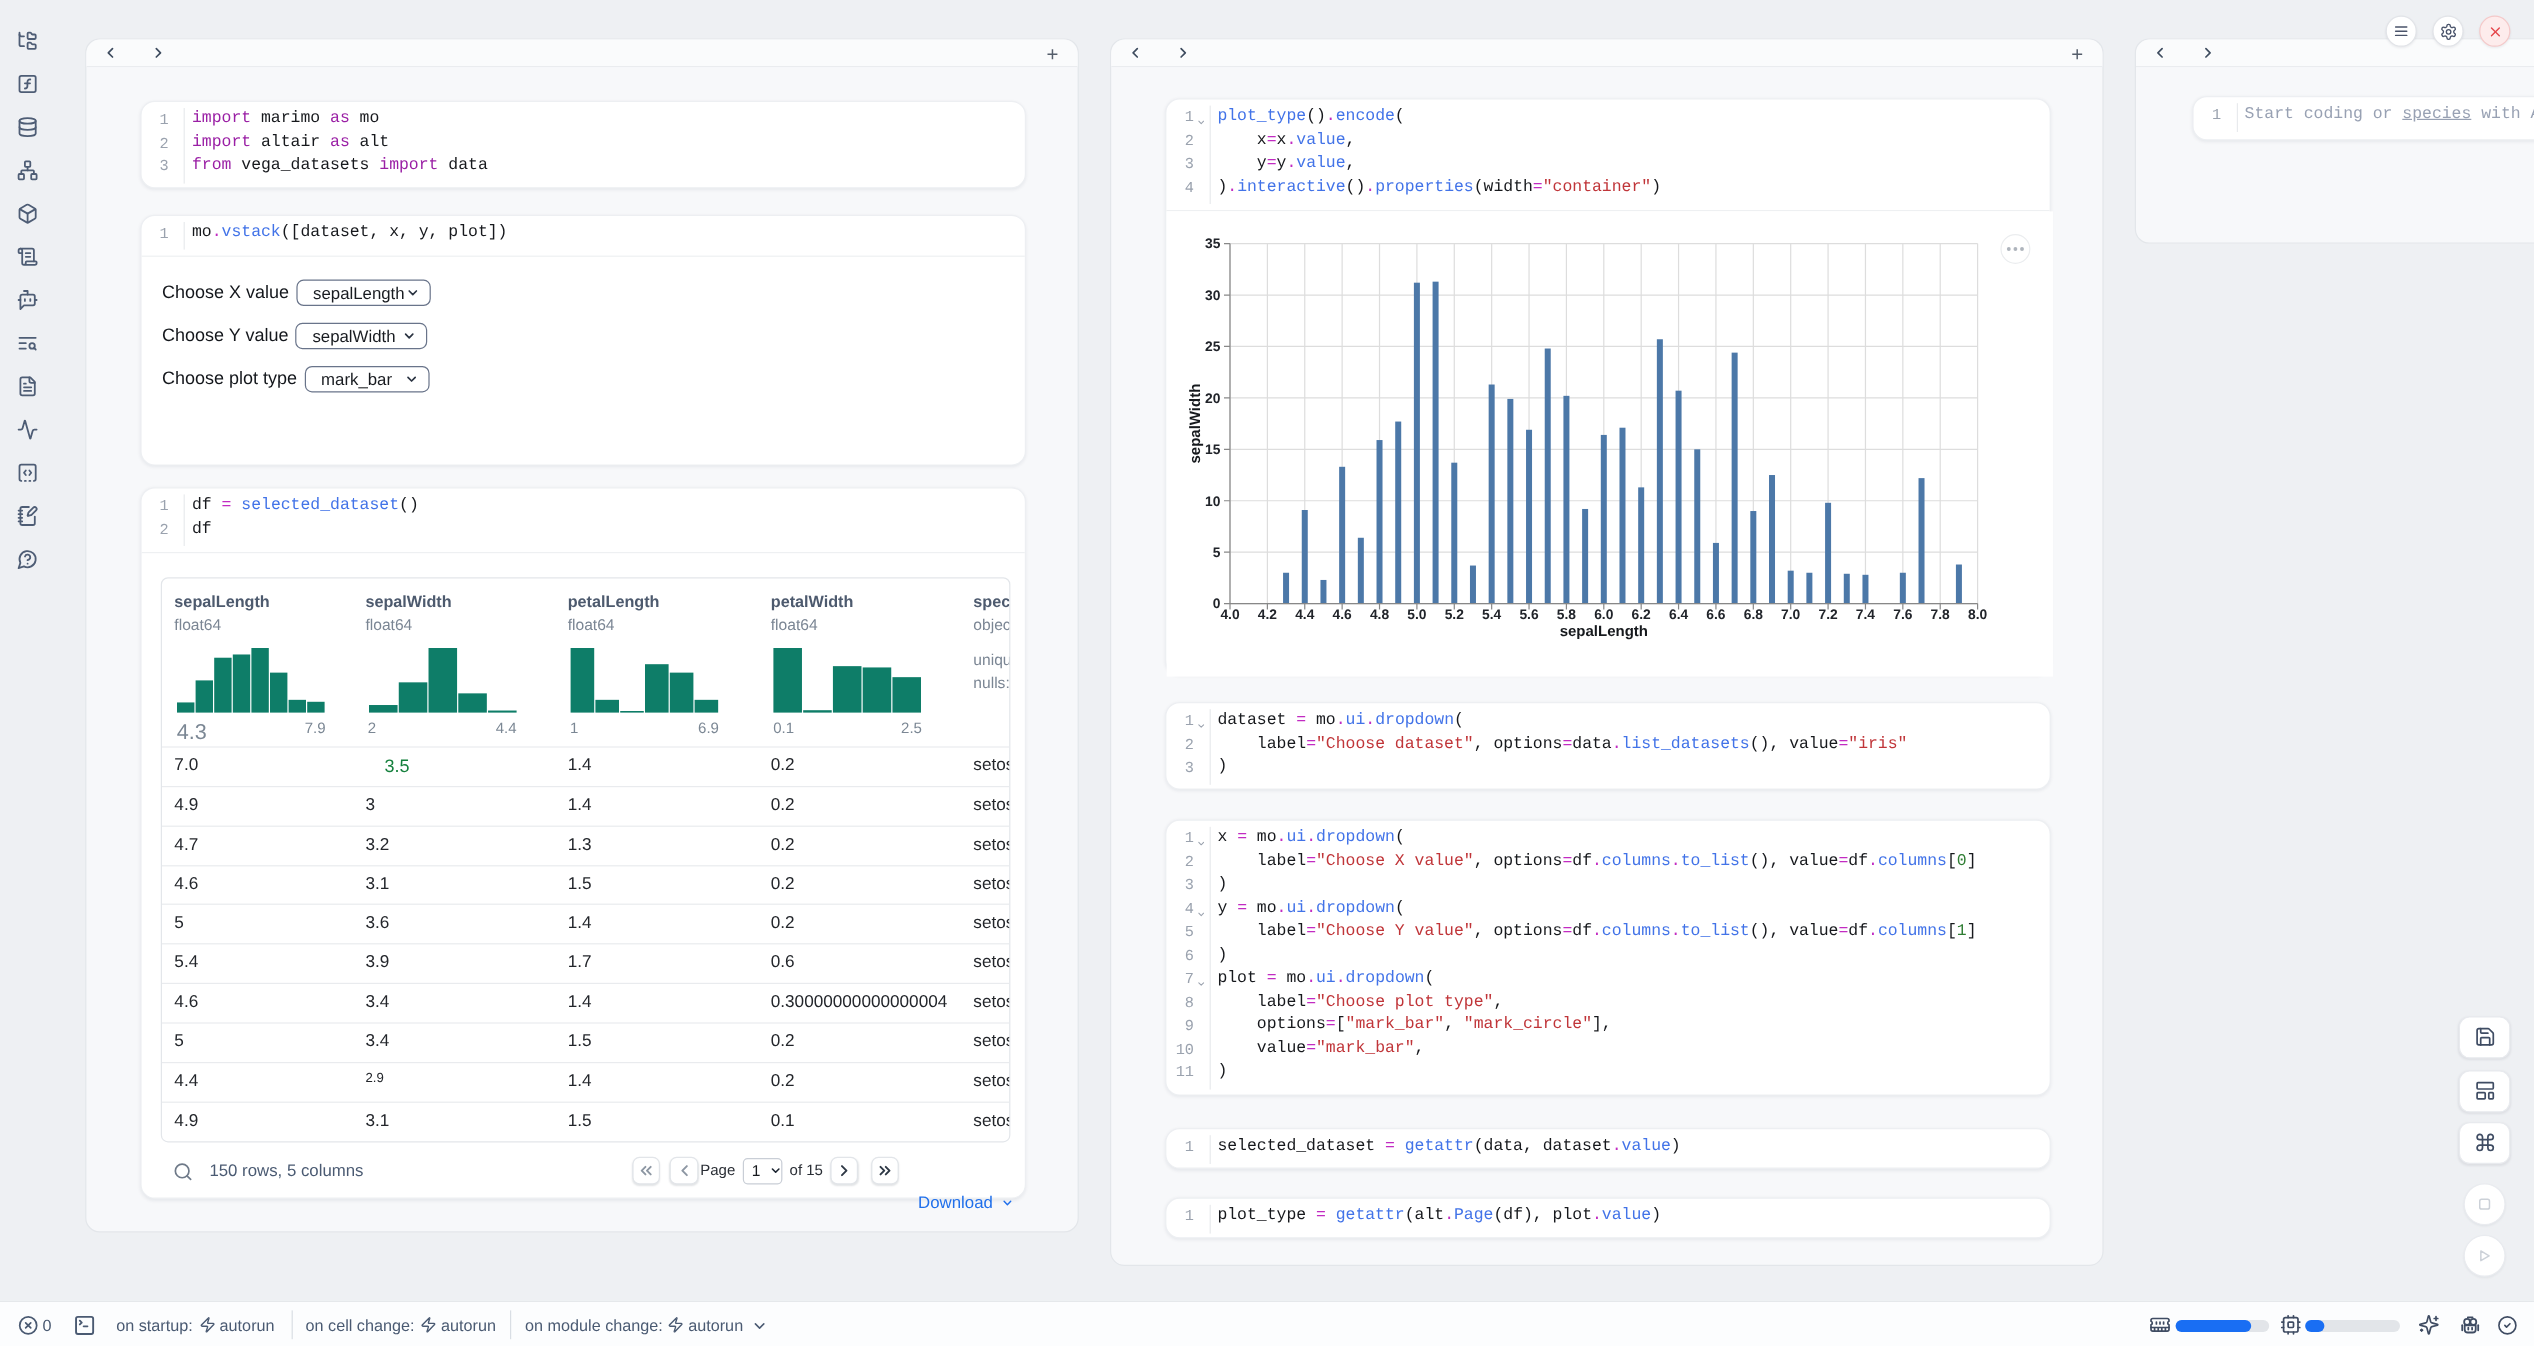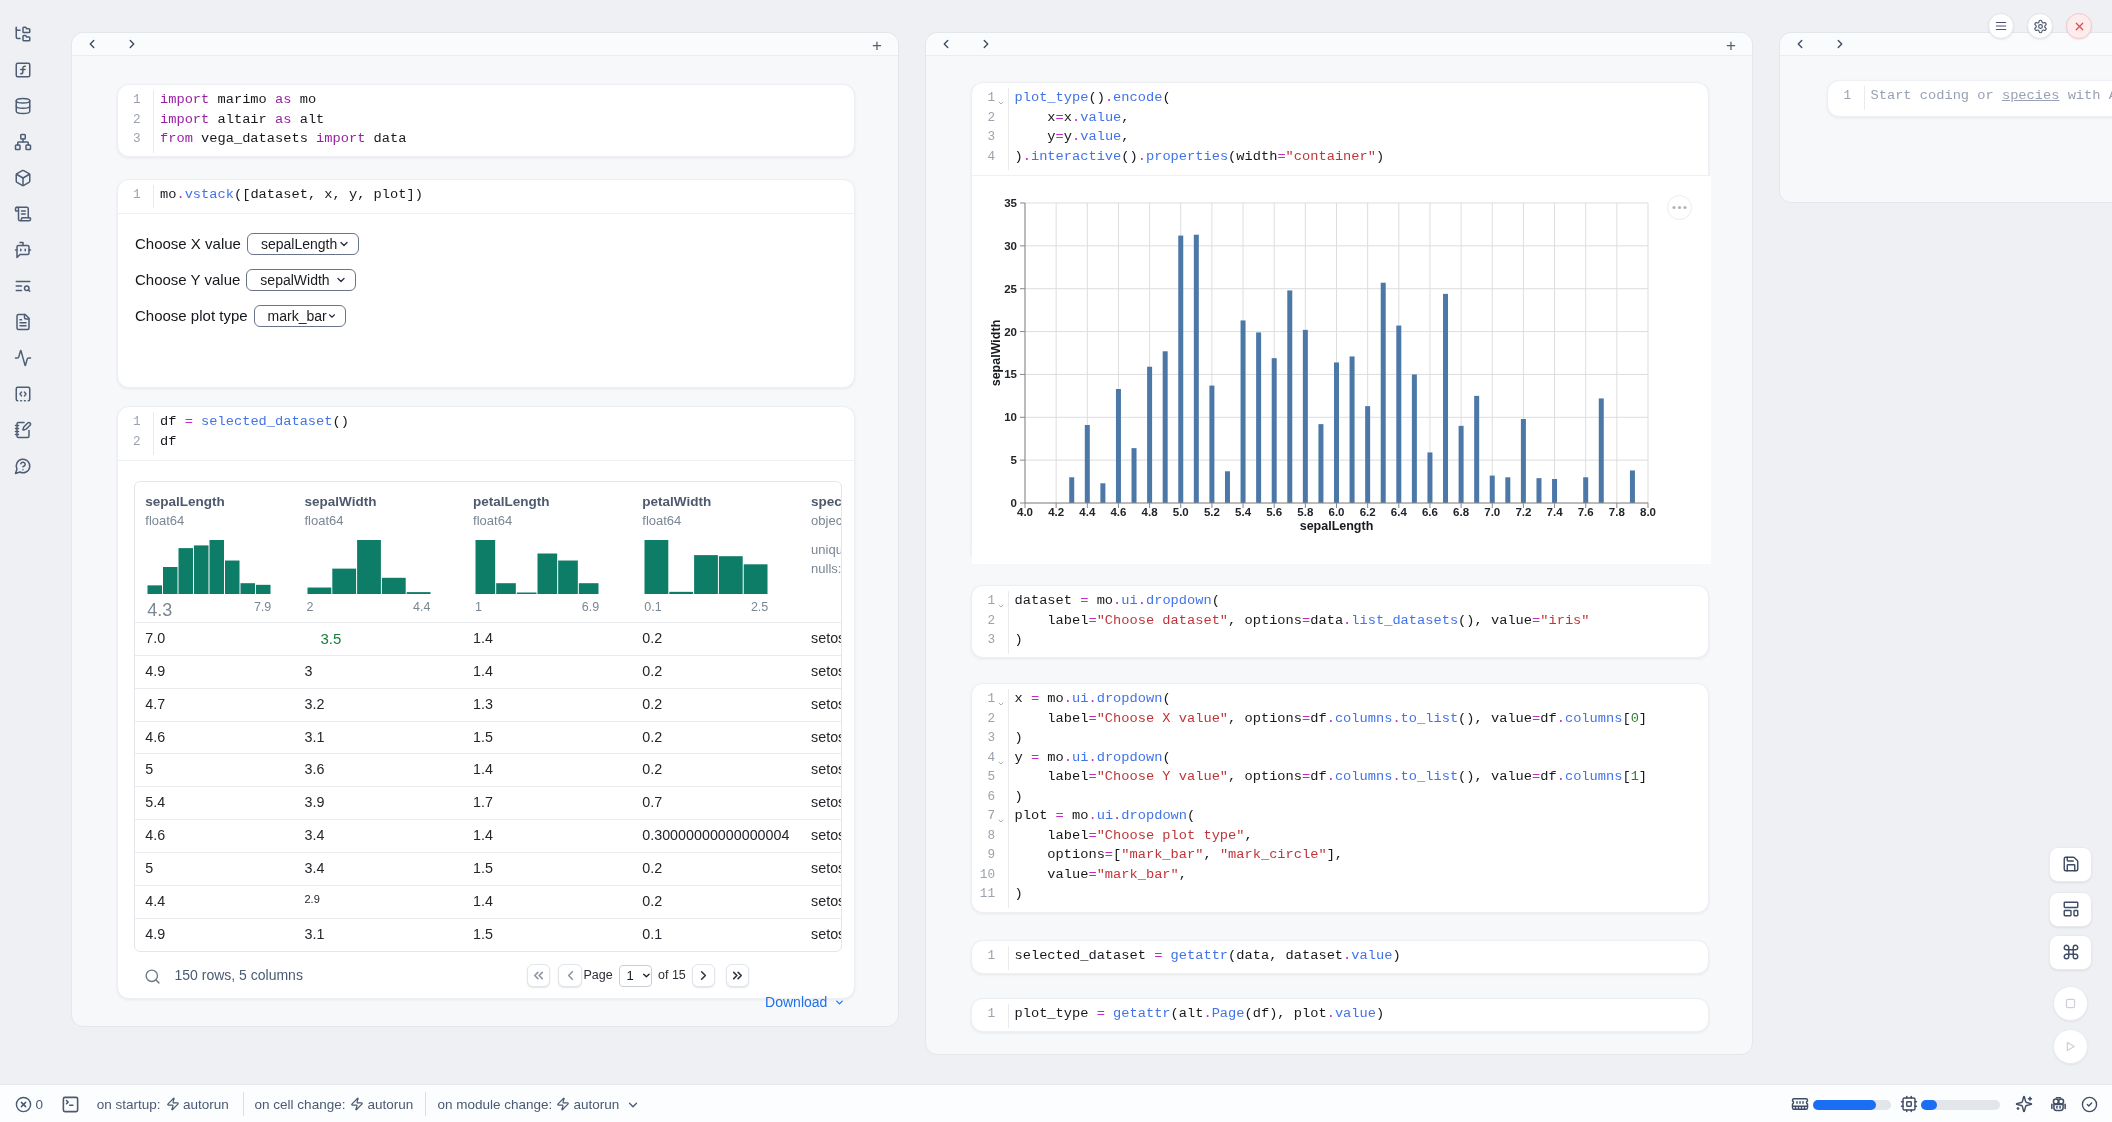--- a/index.html
+++ b/index.html
@@ -169,21 +169,21 @@
             <svg style="" width="12" height="12" viewBox="0 0 24 24" fill="none" stroke="#2b3442" stroke-width="2.8" stroke-linecap="round" stroke-linejoin="round">
               <path d="m6 9 6 6 6-6"></path>
             </svg>
           </span></div>
         <div class="orow">Choose Y value <span class="sel" style="width:110px">
             <span>sepalWidth</span>
             <svg style="" width="12" height="12" viewBox="0 0 24 24" fill="none" stroke="#2b3442" stroke-width="2.8" stroke-linecap="round" stroke-linejoin="round">
               <path d="m6 9 6 6 6-6"></path>
             </svg>
           </span></div>
-        <div class="orow">Choose plot type <span class="sel" style="width:92px">
+        <div class="orow">Choose plot type <span class="sel" style="width:104px">
             <span>mark_bar</span>
             <svg style="" width="12" height="12" viewBox="0 0 24 24" fill="none" stroke="#2b3442" stroke-width="2.8" stroke-linecap="round" stroke-linejoin="round">
               <path d="m6 9 6 6 6-6"></path>
             </svg>
           </span></div>
       </div>
     </div>
     <div class="cell" style="left:44.5px;top:373px;width:738px;height:593px;">
       <div class="cb">
         <div class="gsep"></div>
@@ -279,21 +279,21 @@
         <div style="position:absolute;left:0;top:271.4px;width:706px;height:1px;background:#e9ebee"></div>
         <div style="position:absolute;left:10.8px;top:279.4px;font-size:14.3px;color:#23262b;white-space:nowrap">5</div>
         <div style="position:absolute;left:170px;top:279.4px;font-size:14.3px;color:#23262b;white-space:nowrap">3.6</div>
         <div style="position:absolute;left:338.6px;top:279.4px;font-size:14.3px;color:#23262b;white-space:nowrap">1.4</div>
         <div style="position:absolute;left:507.8px;top:279.4px;font-size:14.3px;color:#23262b;white-space:nowrap">0.2</div>
         <div style="position:absolute;left:676.6px;top:279.4px;font-size:14.3px;color:#23262b;white-space:nowrap">setosa</div>
         <div style="position:absolute;left:0;top:304.2px;width:706px;height:1px;background:#e9ebee"></div>
         <div style="position:absolute;left:10.8px;top:312.2px;font-size:14.3px;color:#23262b;white-space:nowrap">5.4</div>
         <div style="position:absolute;left:170px;top:312.2px;font-size:14.3px;color:#23262b;white-space:nowrap">3.9</div>
         <div style="position:absolute;left:338.6px;top:312.2px;font-size:14.3px;color:#23262b;white-space:nowrap">1.7</div>
-        <div style="position:absolute;left:507.8px;top:312.2px;font-size:14.3px;color:#23262b;white-space:nowrap">0.7</div>
+        <div style="position:absolute;left:507.8px;top:312.2px;font-size:14.3px;color:#23262b;white-space:nowrap">0.6</div>
         <div style="position:absolute;left:676.6px;top:312.2px;font-size:14.3px;color:#23262b;white-space:nowrap">setosa</div>
         <div style="position:absolute;left:0;top:337.1px;width:706px;height:1px;background:#e9ebee"></div>
         <div style="position:absolute;left:10.8px;top:345.1px;font-size:14.3px;color:#23262b;white-space:nowrap">4.6</div>
         <div style="position:absolute;left:170px;top:345.1px;font-size:14.3px;color:#23262b;white-space:nowrap">3.4</div>
         <div style="position:absolute;left:338.6px;top:345.1px;font-size:14.3px;color:#23262b;white-space:nowrap">1.4</div>
         <div style="position:absolute;left:507.8px;top:345.1px;font-size:14.3px;color:#23262b;white-space:nowrap">0.30000000000000004</div>
         <div style="position:absolute;left:676.6px;top:345.1px;font-size:14.3px;color:#23262b;white-space:nowrap">setosa</div>
         <div style="position:absolute;left:0;top:370.0px;width:706px;height:1px;background:#e9ebee"></div>
         <div style="position:absolute;left:10.8px;top:378.0px;font-size:14.3px;color:#23262b;white-space:nowrap">5</div>
         <div style="position:absolute;left:170px;top:378.0px;font-size:14.3px;color:#23262b;white-space:nowrap">3.4</div>

